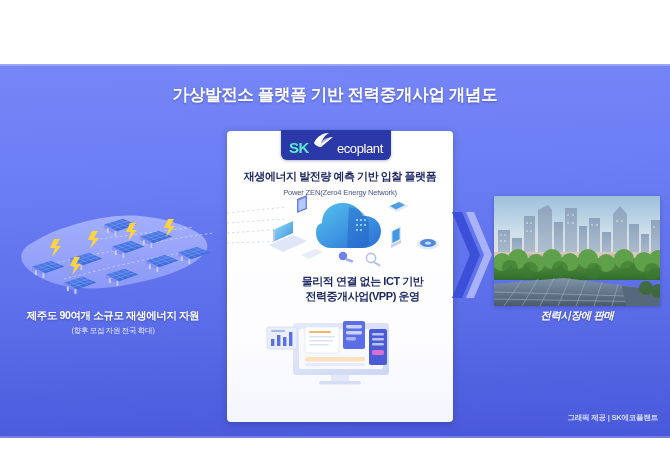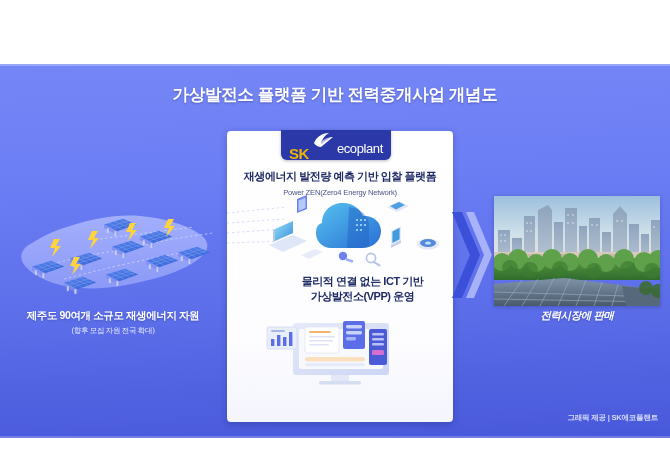--- a/index.html
+++ b/index.html
@@ -66,21 +66,21 @@
     box-shadow: 0 2px 7px rgba(26,30,90,.30);
   }
   #logo-bar {
     position: absolute; left: 54px; top: -1px;
     width: 110px; height: 30px;
     background: #2b38a8;
     border-radius: 0 0 6px 6px;
     display: flex; align-items: center; justify-content: center; gap: 3px;
     box-shadow: 0 1px 3px rgba(15,20,70,.3);
   }
-  #logo-bar .sk { color:#eab308; font-size:15px; font-weight:bold; letter-spacing:-0.5px; position:relative; top:8px;text-align:center;}
+  #logo-bar .sk { color:#5eead4; font-size:15px; font-weight:bold; letter-spacing:-0.5px; position:relative; top:2px;text-align:center;}
   #logo-bar .wing { position:relative; top:-3px; }
   #logo-bar .eco { color:#fff; font-size:13px; letter-spacing:-0.4px; position:relative; top:3px; }
 
   .sect { position: absolute; width: 226px; text-align: center; }
   .sect .h {
     color: #1f2a66; font-weight: bold; letter-spacing: -0.45px; line-height: 1.35;
   }
   .sect .sub { color: #4a5488; letter-spacing: -0.2px; }
 
   #sect1 { top: 38px; }
@@ -379,21 +379,21 @@
           <g transform="translate(138,60)">
             <circle cx="6" cy="5" r="4.6" fill="none" stroke="#b6c1e8" stroke-width="1.6"></circle>
             <rect x="9" y="8" width="8" height="2" rx="1" fill="#b6c1e8" transform="rotate(30 9 8)"></rect>
           </g>
         </g>
       </svg>
     </div>
 
     <div class="sect" id="sect2">
       <div class="h">물리적 연결 없는 ICT 기반</div>
-      <div class="h">가상발전소(VPP) 운영</div>
+      <div class="h">전력중개사업(VPP) 운영</div>
     </div>
 
     <div id="art2">
       <svg width="226" height="76" viewBox="0 0 226 76">
         <defs>
           <linearGradient id="mon" x1="0" y1="0" x2="1" y2="1">
             <stop offset="0" stop-color="#e6eafa"></stop>
             <stop offset="1" stop-color="#ccd6f3"></stop>
           </linearGradient>
         </defs>

